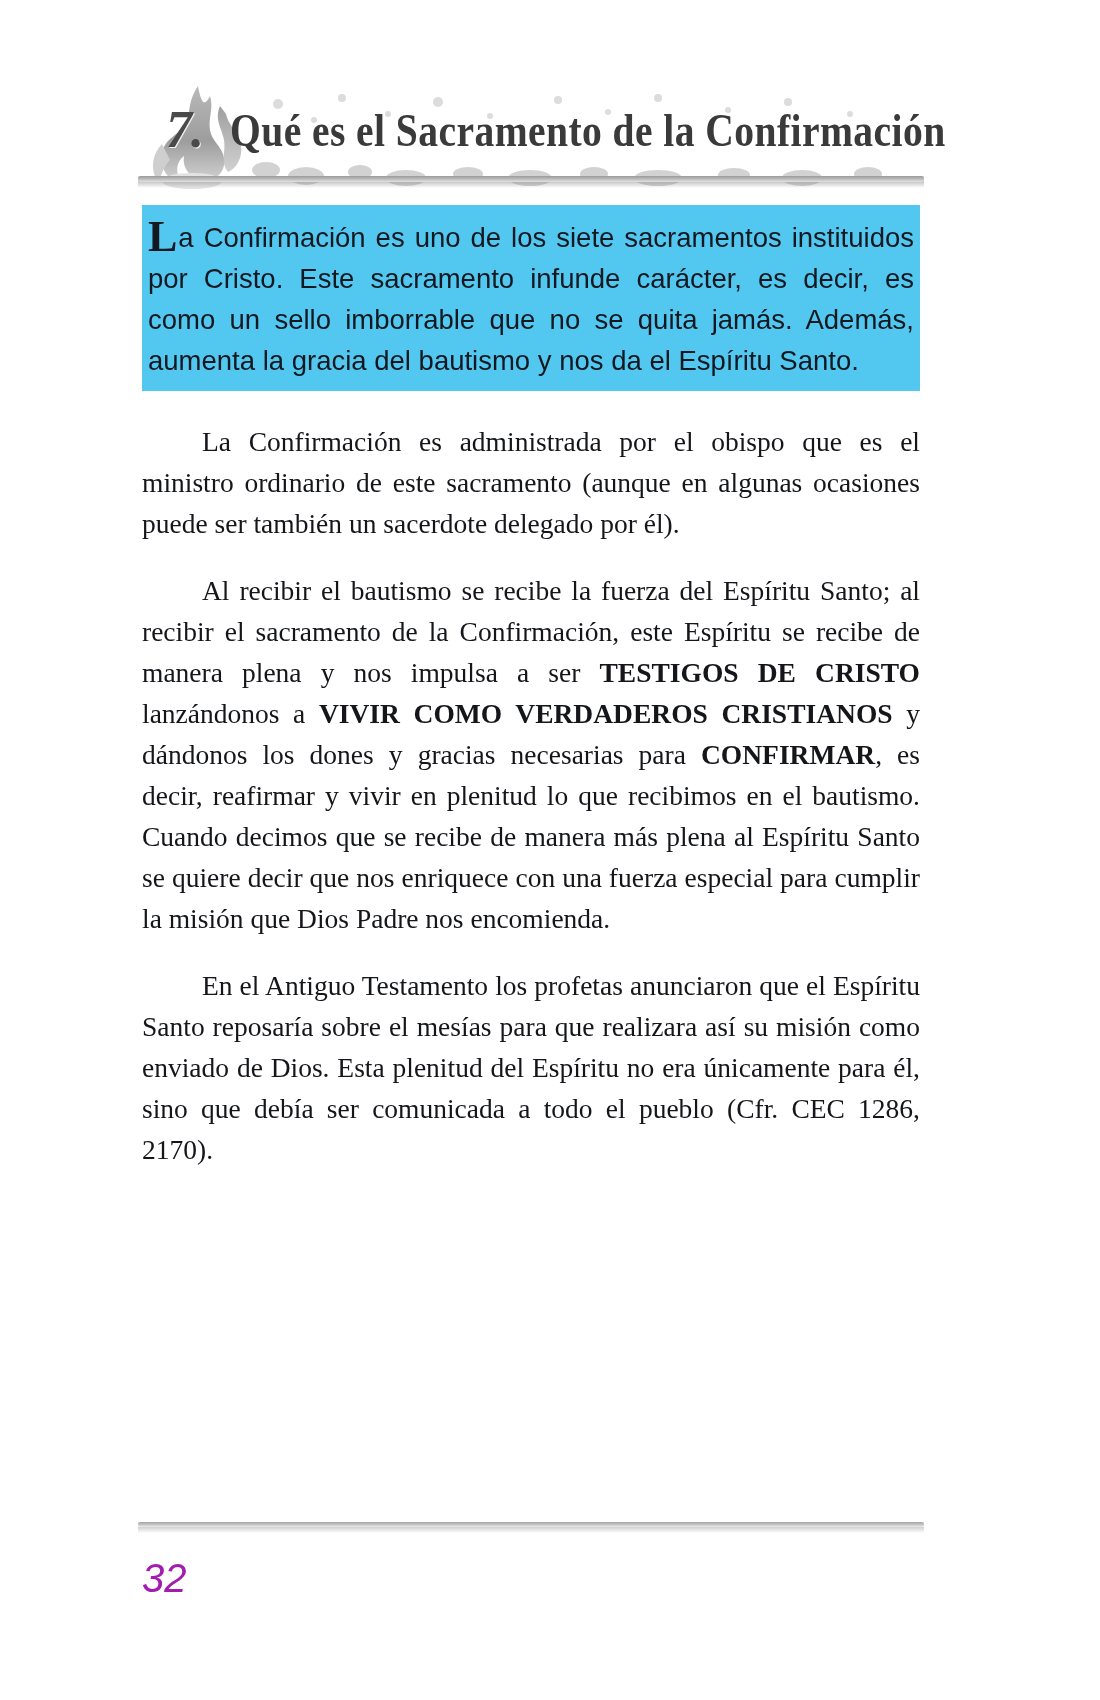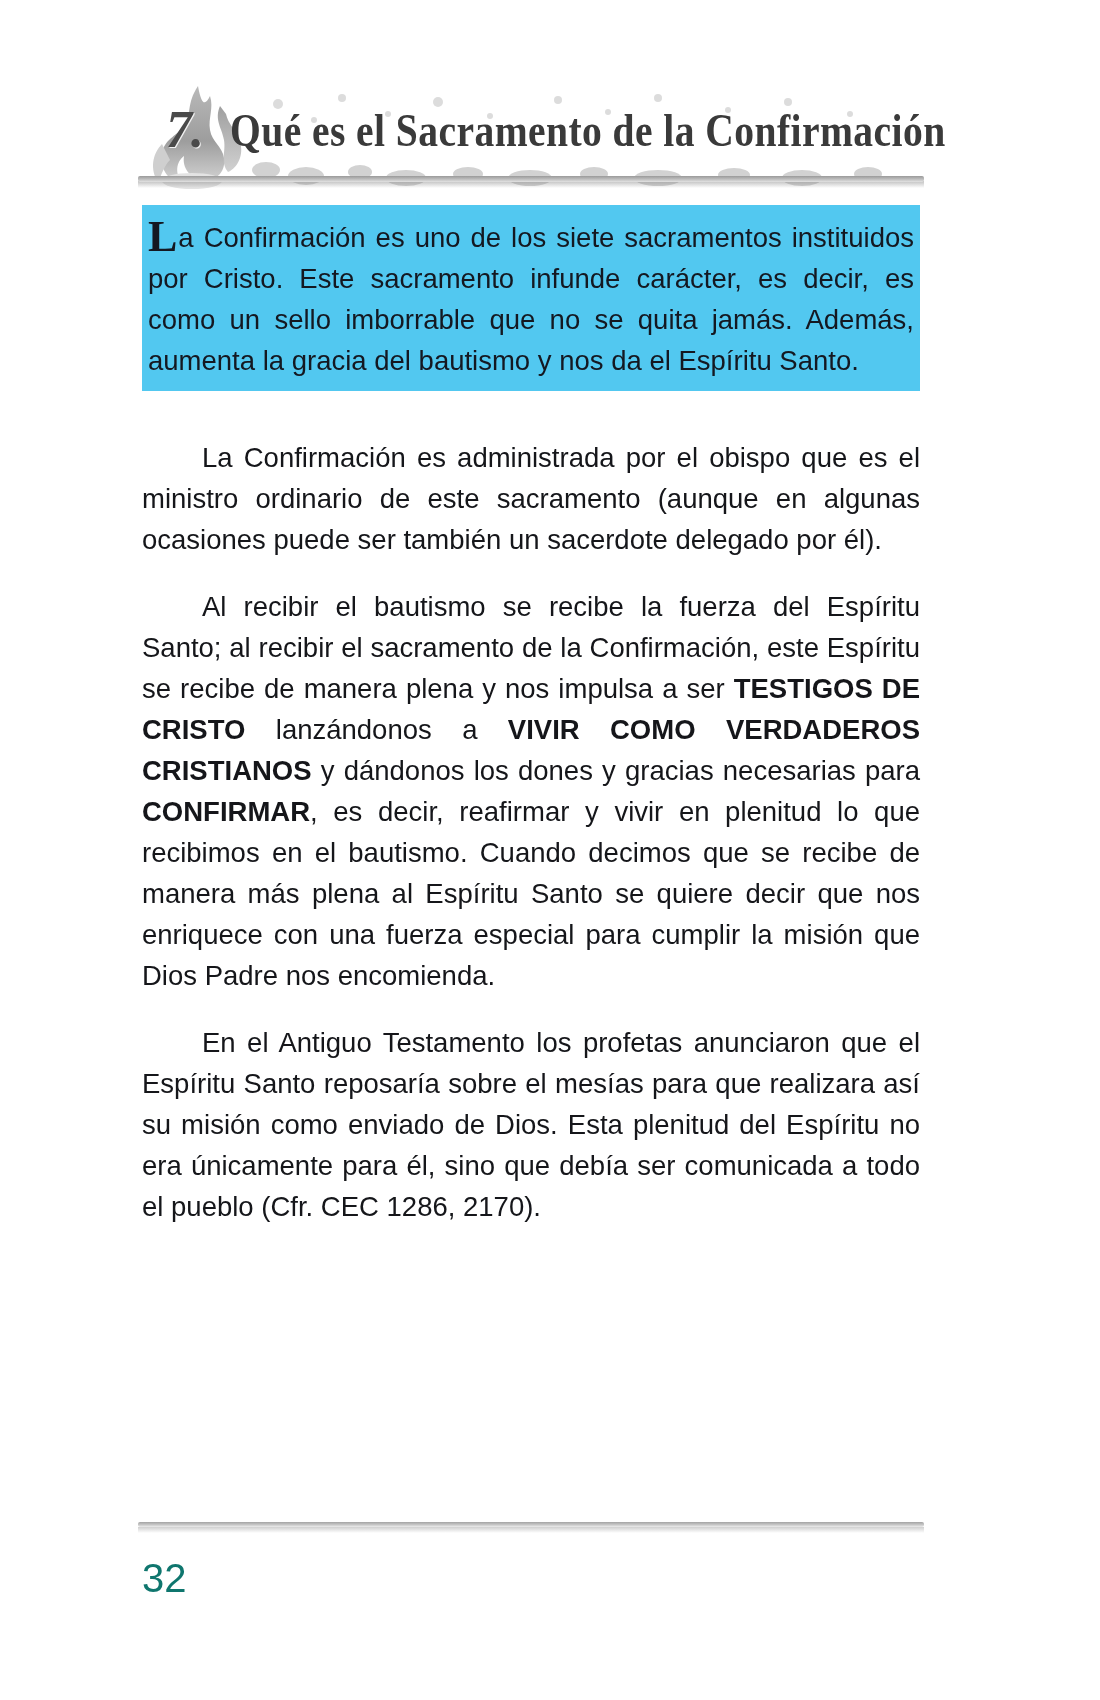--- a/index.html
+++ b/index.html
@@ -95,28 +95,29 @@
   p.para {
     margin: 0 0 26px 0;
     font-size: 27.5px;
     line-height: 41px;
     color: #15161a;
     text-align: justify;
     text-indent: 60px;
     font-stretch: condensed;
     transform-origin: left top;
     hyphens: manual;
+    font-family: Liberation Serif, serif;
   }
   p.para:last-child { margin-bottom: 0; }
 
   .highlight-para {
     background: #52c8f0;
     display: block;
     padding: 12px 6px 10px 6px;
-    margin: 0 0 46px 0;
+    margin: 0 0 30px 0;
     font-size: 27.5px;
     line-height: 41px;
     color: #141821;
     text-align: justify;
     text-indent: 0;
     box-decoration-break: clone;
   }
   .dropcap {
     font-family: "Liberation Serif", serif;
     font-size: 44px;
@@ -143,22 +144,23 @@
     top: 1527px;
     width: 786px;
     height: 6px;
     background: linear-gradient(to bottom, rgba(150,150,150,0.45), rgba(255,255,255,0));
   }
   .page-number {
     position: absolute;
     left: 142px;
     top: 1556px;
     font-size: 40px;
-    color: #0f766e;
+    color: #a21caf;
     font-stretch: condensed;
+    font-style: italic;
   }
 </style>
 </head>
 <body>
 
 <div class="page">
 
   <div class="header">
 
     <svg class="flame-art" viewBox="0 0 132 108" aria-hidden="true">

